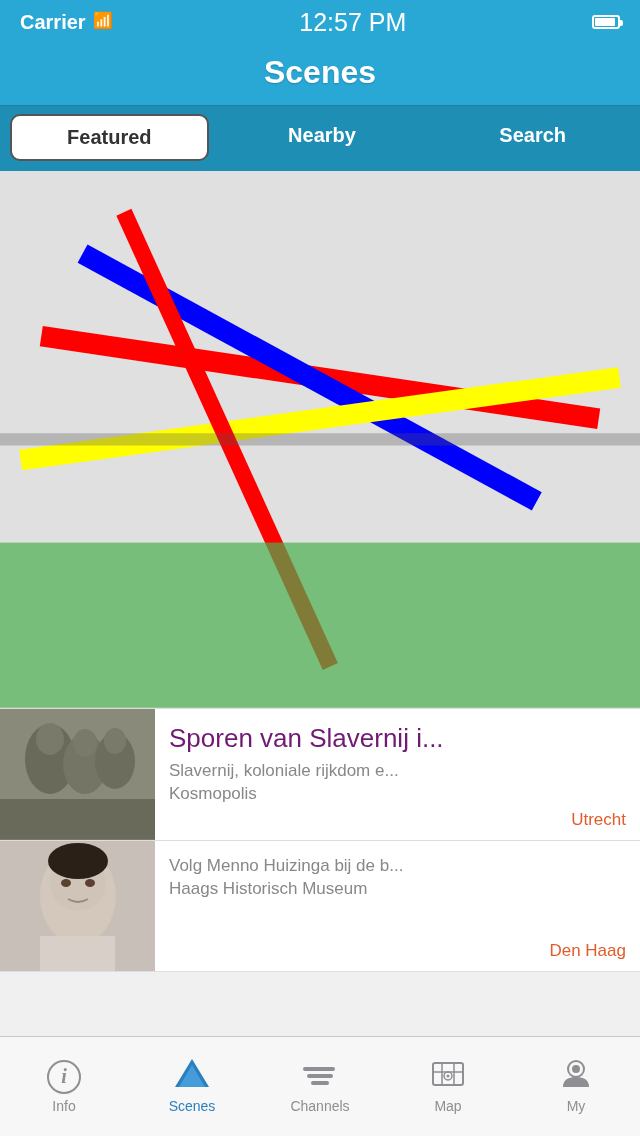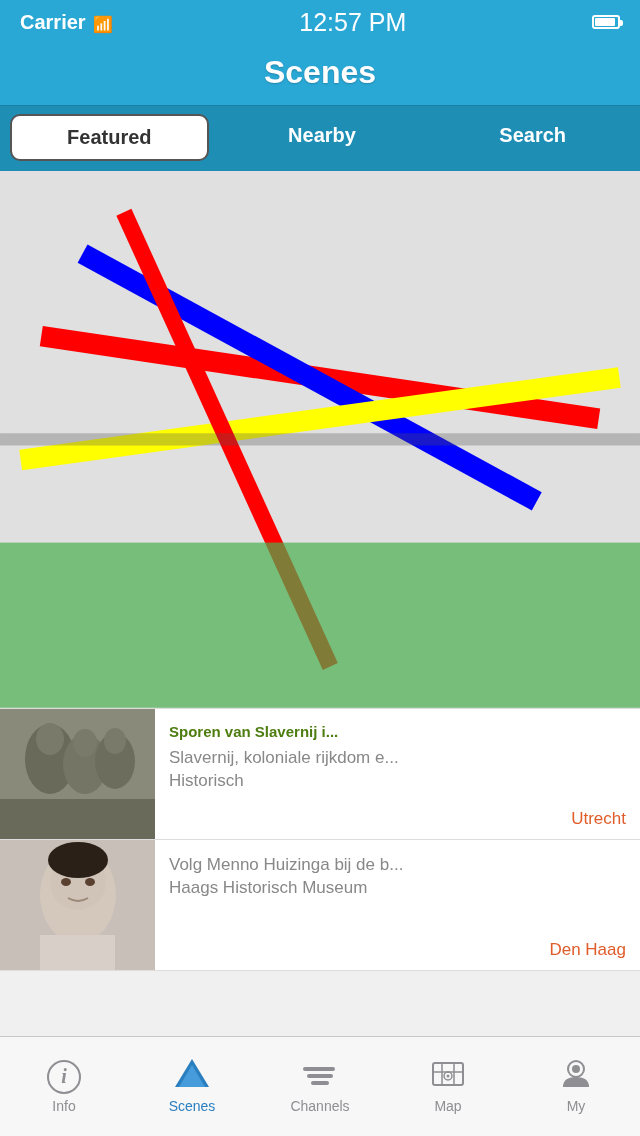--- a/index.html
+++ b/index.html
@@ -18,21 +18,21 @@
       background: #2aa8d5;
       height: 44px;
       display: flex;
       align-items: center;
       justify-content: space-between;
       padding: 0 20px;
       color: white;
       font-size: 20px;
       font-weight: 600;
     }
-    .status-bar-left { display: flex; align-items: flex-end; gap: 8px; }
+    .status-bar-left { display: flex; align-items: flex-start; gap: 8px; }
     .status-bar-center { font-size: 25px; font-weight: 500; }
     .status-bar-right { display: flex; align-items: center; gap: 6px; }
     .wifi-icon { font-size: 16px; }
     .battery-icon {
       width: 28px; height: 14px;
       border: 2px solid white;
       border-radius: 3px;
       position: relative;
       display: inline-block;
     }
@@ -114,23 +114,23 @@
       justify-content: center;
     }
     .scene-info {
       flex: 1;
       padding: 14px 14px 10px;
       display: flex;
       flex-direction: column;
       justify-content: space-between;
     }
     .scene-title {
-      color: #4d7c0f;
-      font-size: 15px;
-      font-weight: 700;
+      color: #701a75;
+      font-size: 26px;
+      font-weight: 400;
       margin-bottom: 6px;
       line-height: 1.2;
     }
     .scene-description {
       color: #888;
       font-size: 17px;
       line-height: 1.3;
       margin-bottom: 2px;
     }
     .scene-author {
@@ -265,21 +265,21 @@
         <ellipse cx="50" cy="30" rx="14" ry="16" fill="#7a7a6a"></ellipse>
         <ellipse cx="85" cy="34" rx="12" ry="14" fill="#7a7a6a"></ellipse>
         <ellipse cx="115" cy="32" rx="11" ry="13" fill="#7a7a6a"></ellipse>
         <rect x="0" y="90" width="155" height="40" fill="#6a6a5a"></rect>
       </svg>
     </div>
     <div class="scene-info">
       <div>
         <div class="scene-title">Sporen van Slavernij i...</div>
         <div class="scene-description">Slavernij, koloniale rijkdom e...</div>
-        <div class="scene-author">Historisch</div>
+        <div class="scene-author">Kosmopolis</div>
       </div>
       <div class="scene-location">Utrecht</div>
     </div>
   </div>
 
   <div class="scene-item">
     <div class="scene-thumbnail" style="background:#b8b0a8;">
       <svg viewBox="0 0 155 130" xmlns="http://www.w3.org/2000/svg">
         <rect width="155" height="130" fill="#c8c0b8"></rect>
 

